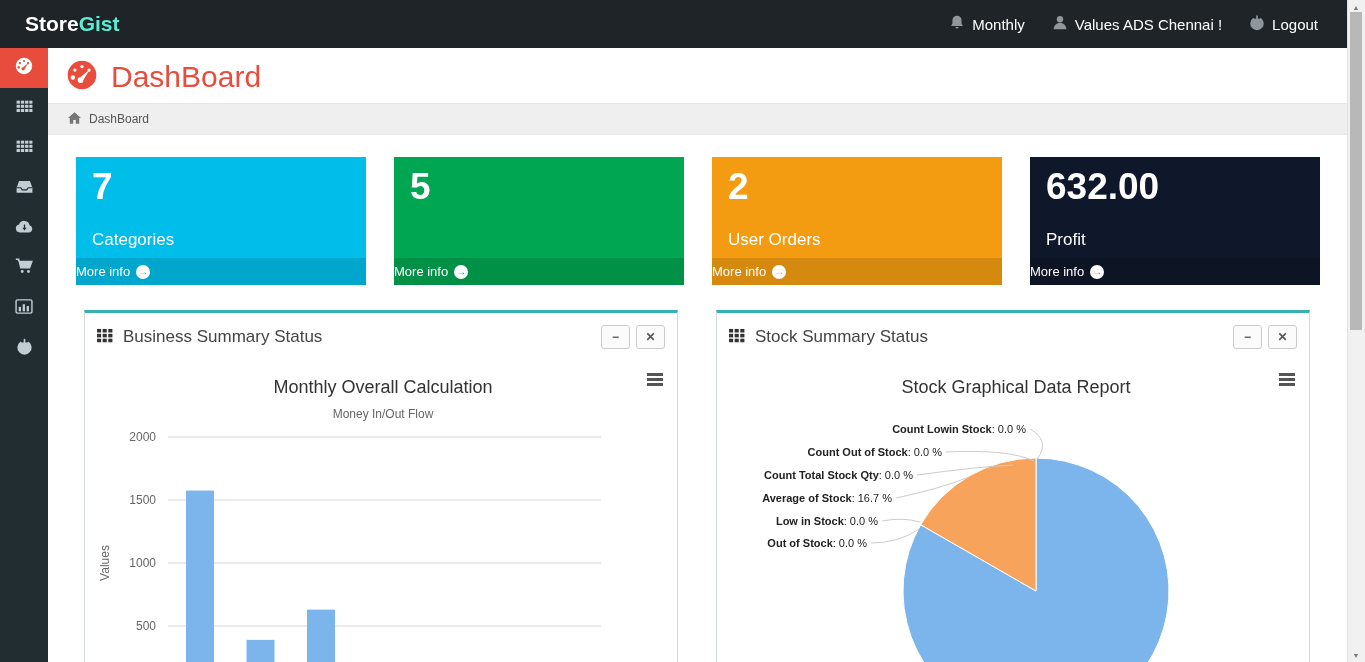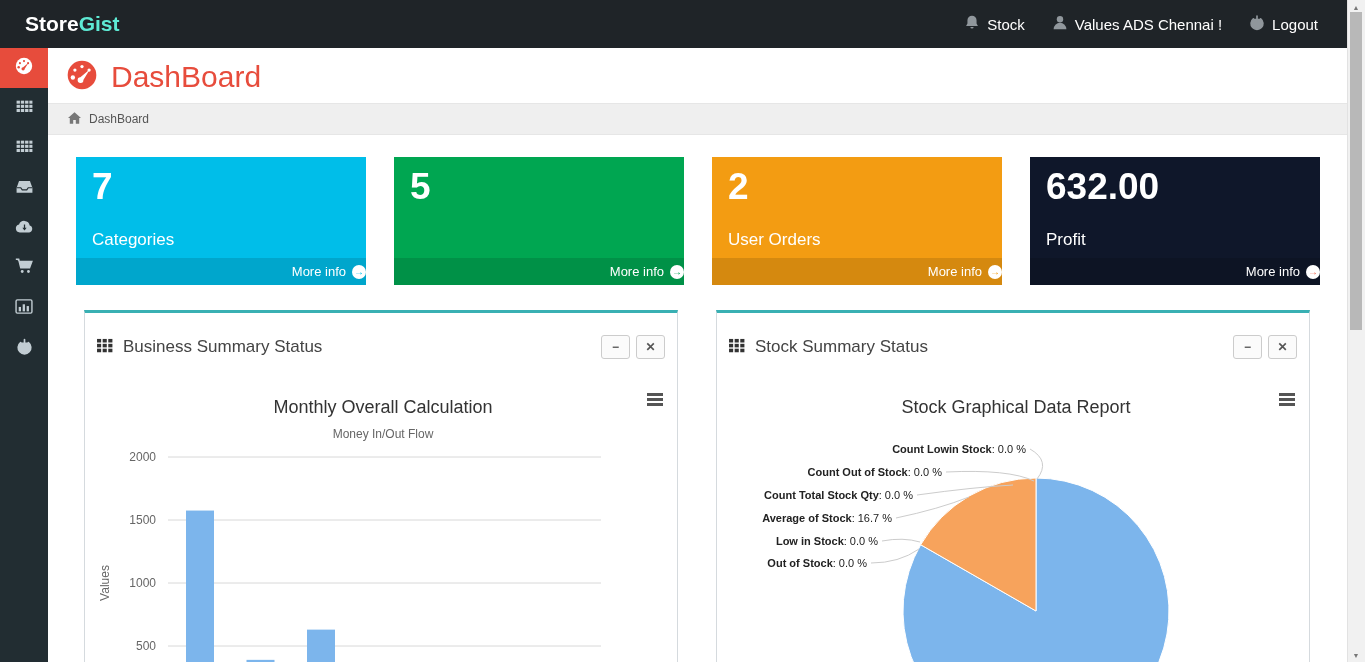--- a/index.html
+++ b/index.html
@@ -28,29 +28,29 @@
   .page-title{font-size:30px;color:#e74c3c;}
   .crumb{height:30px;background:#efefef;border-top:1px solid #e6e6e6;border-bottom:1px solid #e6e6e6;
          display:flex;align-items:center;gap:8px;padding-left:20px;font-size:12px;color:#555;}
 
   
   .cards{display:flex;gap:28px;padding:22px 28px 0 28px;}
   .card{width:290px;height:128px;color:#fff;display:flex;flex-direction:column;}
   .card-body{flex:1;padding:11px 16px 8px 16px;display:flex;flex-direction:column;justify-content:space-between;}
   .card-num{font-size:37px;font-weight:700;line-height:1.05;}
   .card-lbl{font-size:17px;}
-  .card-footer{height:27px;background:rgba(0,0,0,0.12);display:flex;align-items:center;justify-content:flex-end;
+  .card-footer{height:27px;background:rgba(0,0,0,0.12);display:flex;align-items:center;justify-content:flex-start;
                gap:6px;font-size:13px;cursor:pointer;}
   .mi-icon{width:14px;height:14px;border-radius:50%;background:#fff;display:flex;align-items:center;
            justify-content:center;font-size:10px;font-weight:700;line-height:14px;}
 
   
   .panels{display:flex;gap:38px;padding:25px 36px 0 36px;}
   .panel{width:592px;height:400px;background:#fff;border:1px solid #d5dade;border-top:3px solid #39b0b3;}
-  .panel-heading{height:40px;display:flex;align-items:center;padding:14px 12px;}
+  .panel-heading{height:40px;display:flex;align-items:center;padding:4px 12px;}
   .panel-title{font-size:17px;color:#444;margin-left:10px;flex:1;}
   .tool-btn{width:27px;height:22px;border:1px solid #ccc;border-radius:3px;background:#fbfbfb;color:#555;
             font-size:12px;font-weight:700;display:flex;align-items:center;justify-content:center;
             margin-left:6px;cursor:pointer;line-height:1;}
   .panel-body{position:relative;}
   .panel-body svg{display:block;}
   .burger{position:absolute;right:14px;top:12px;width:16px;cursor:pointer;}
   .burger div{height:3px;background:#555;margin-bottom:2px;}
 
   
@@ -70,21 +70,21 @@
       <span>Store</span><span class="gist">Gist</span>
     </div>
     <div class="nav-right">
       <div class="nav-item">
         <span>
           <svg width="16" height="17" viewBox="0 0 20 20">
               <path d="M10 1.5A5.7 5.7 0 0 0 4.3 7.2v4L2.6 14.5h14.8L15.7 11.2v-4A5.7 5.7 0 0 0 10 1.5z"></path>
               <path d="M8 15.5a2 2 0 0 0 4 0z"></path>
             </svg>
         </span>
-        <span>Stock</span>
+        <span>Monthly</span>
       </div>
       <div class="nav-item">
         <span>
           <svg width="16" height="17" viewBox="0 0 18 18">
               <circle cx="9" cy="5.3" r="3.6"></circle>
               <path d="M1.8 16.5a7.2 7.2 0 0 1 14.4 0z"></path>
             </svg>
         </span>
         <span>Values ADS Chennai !</span>
       </div>

